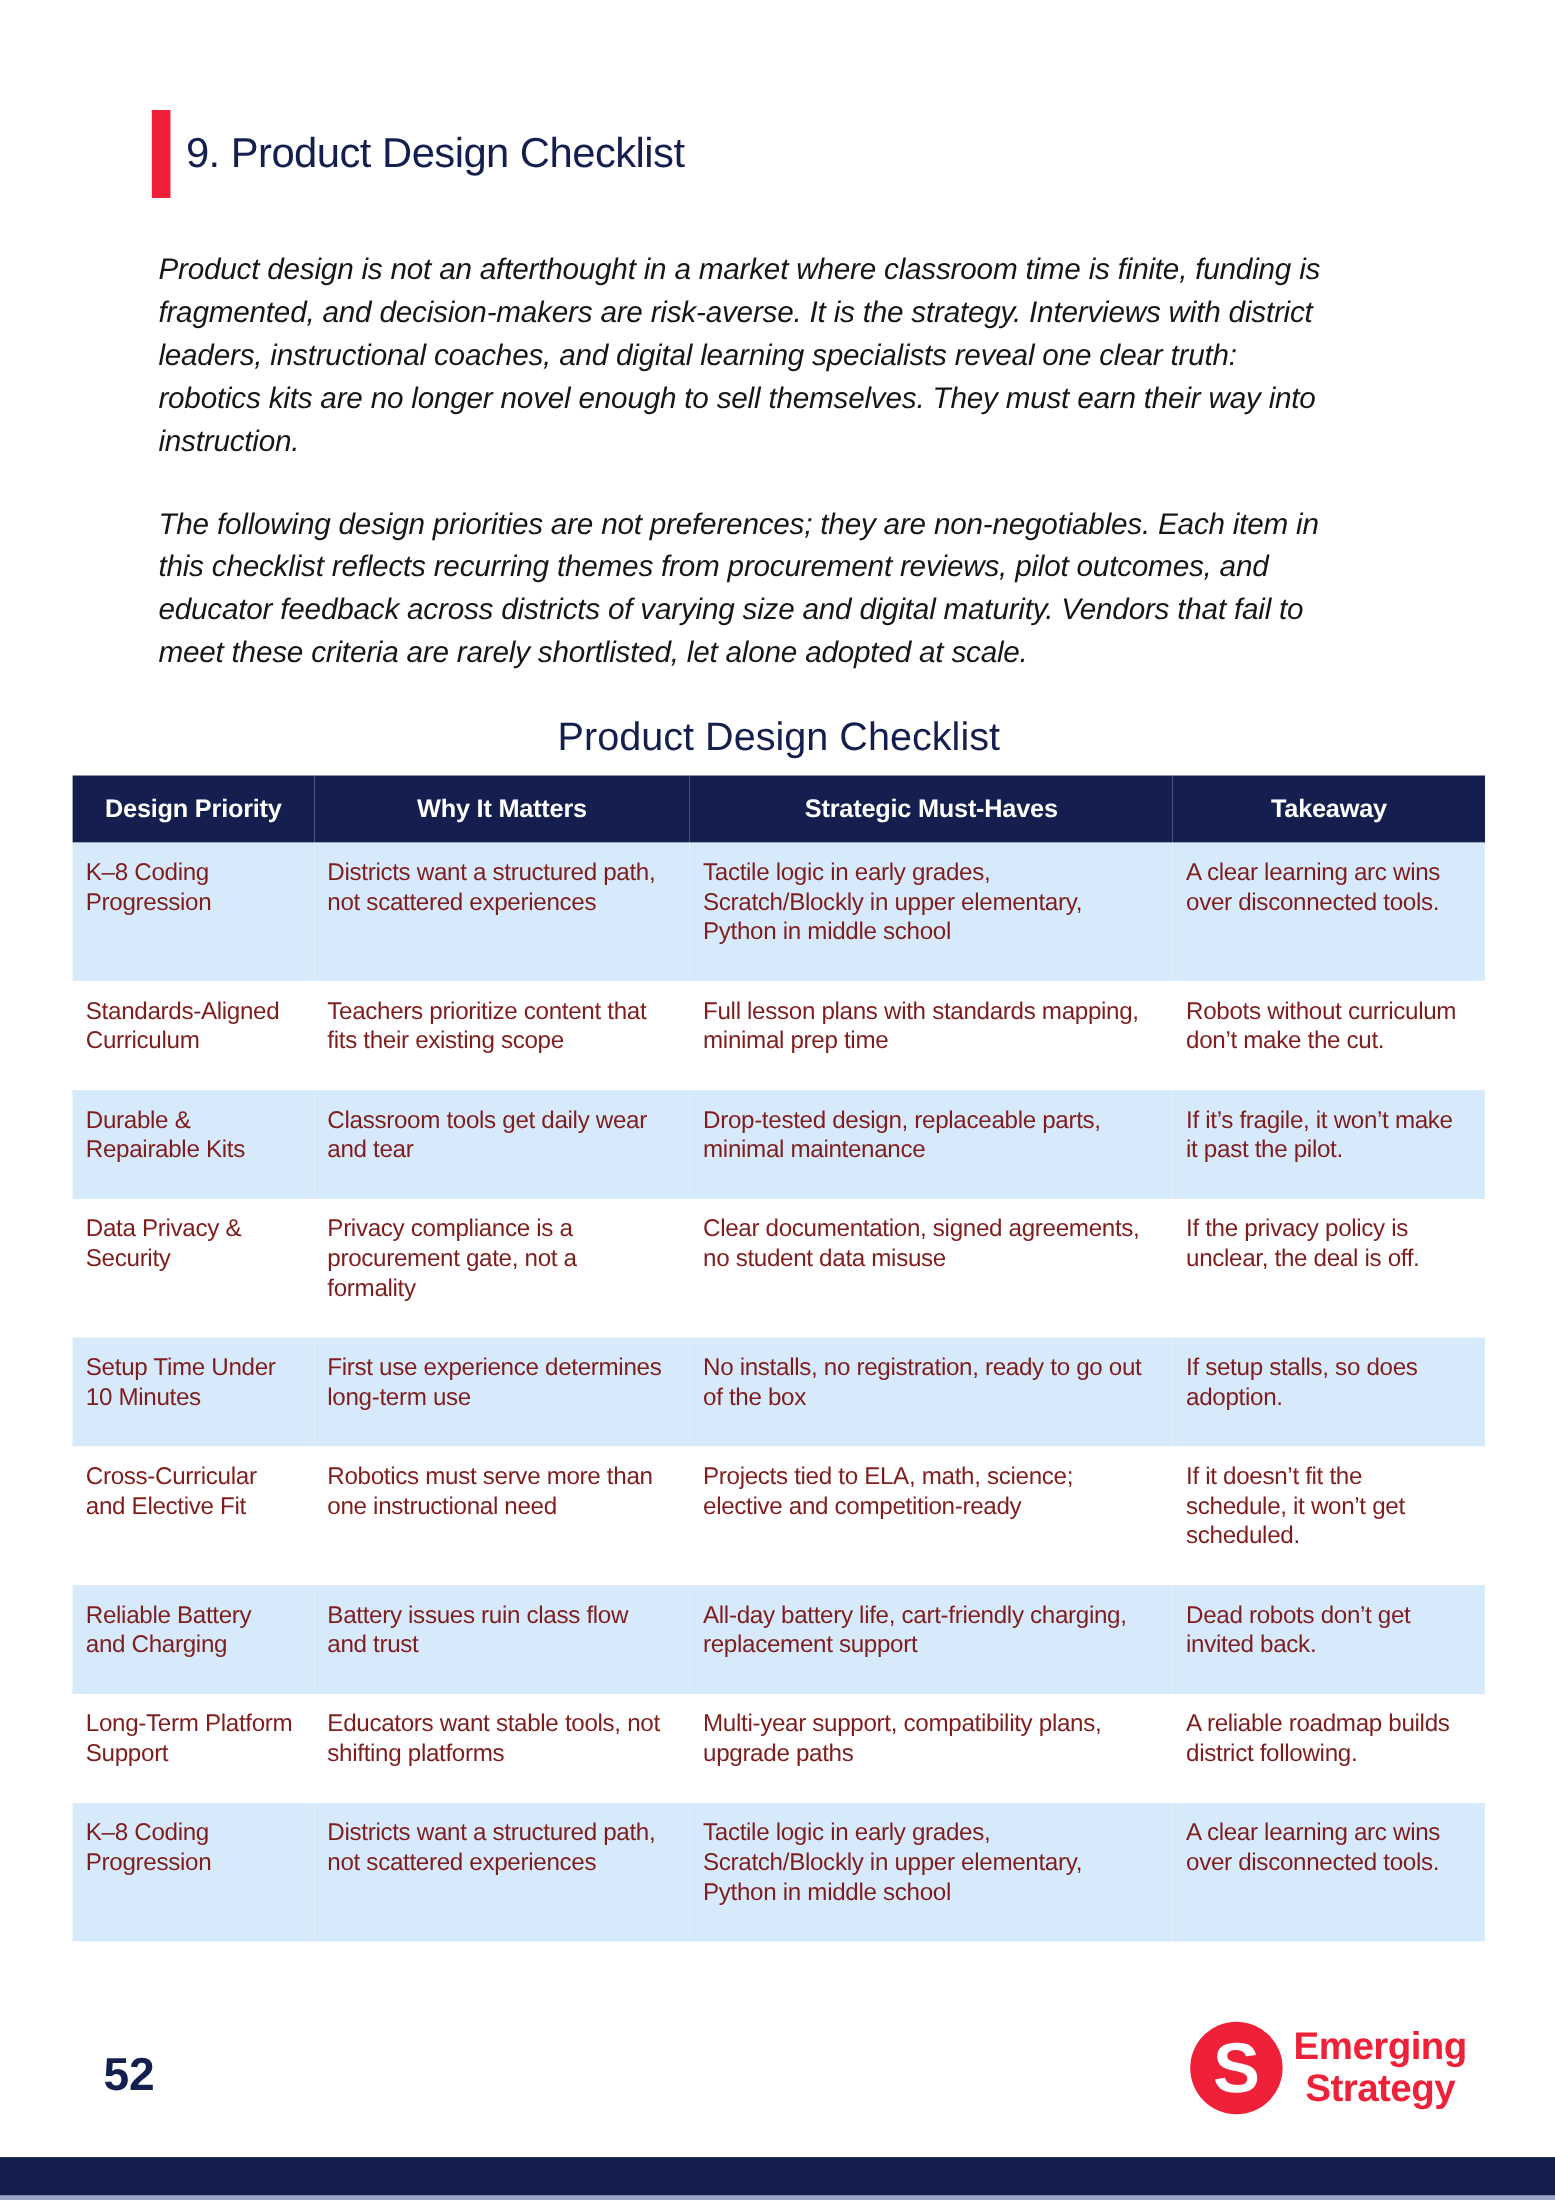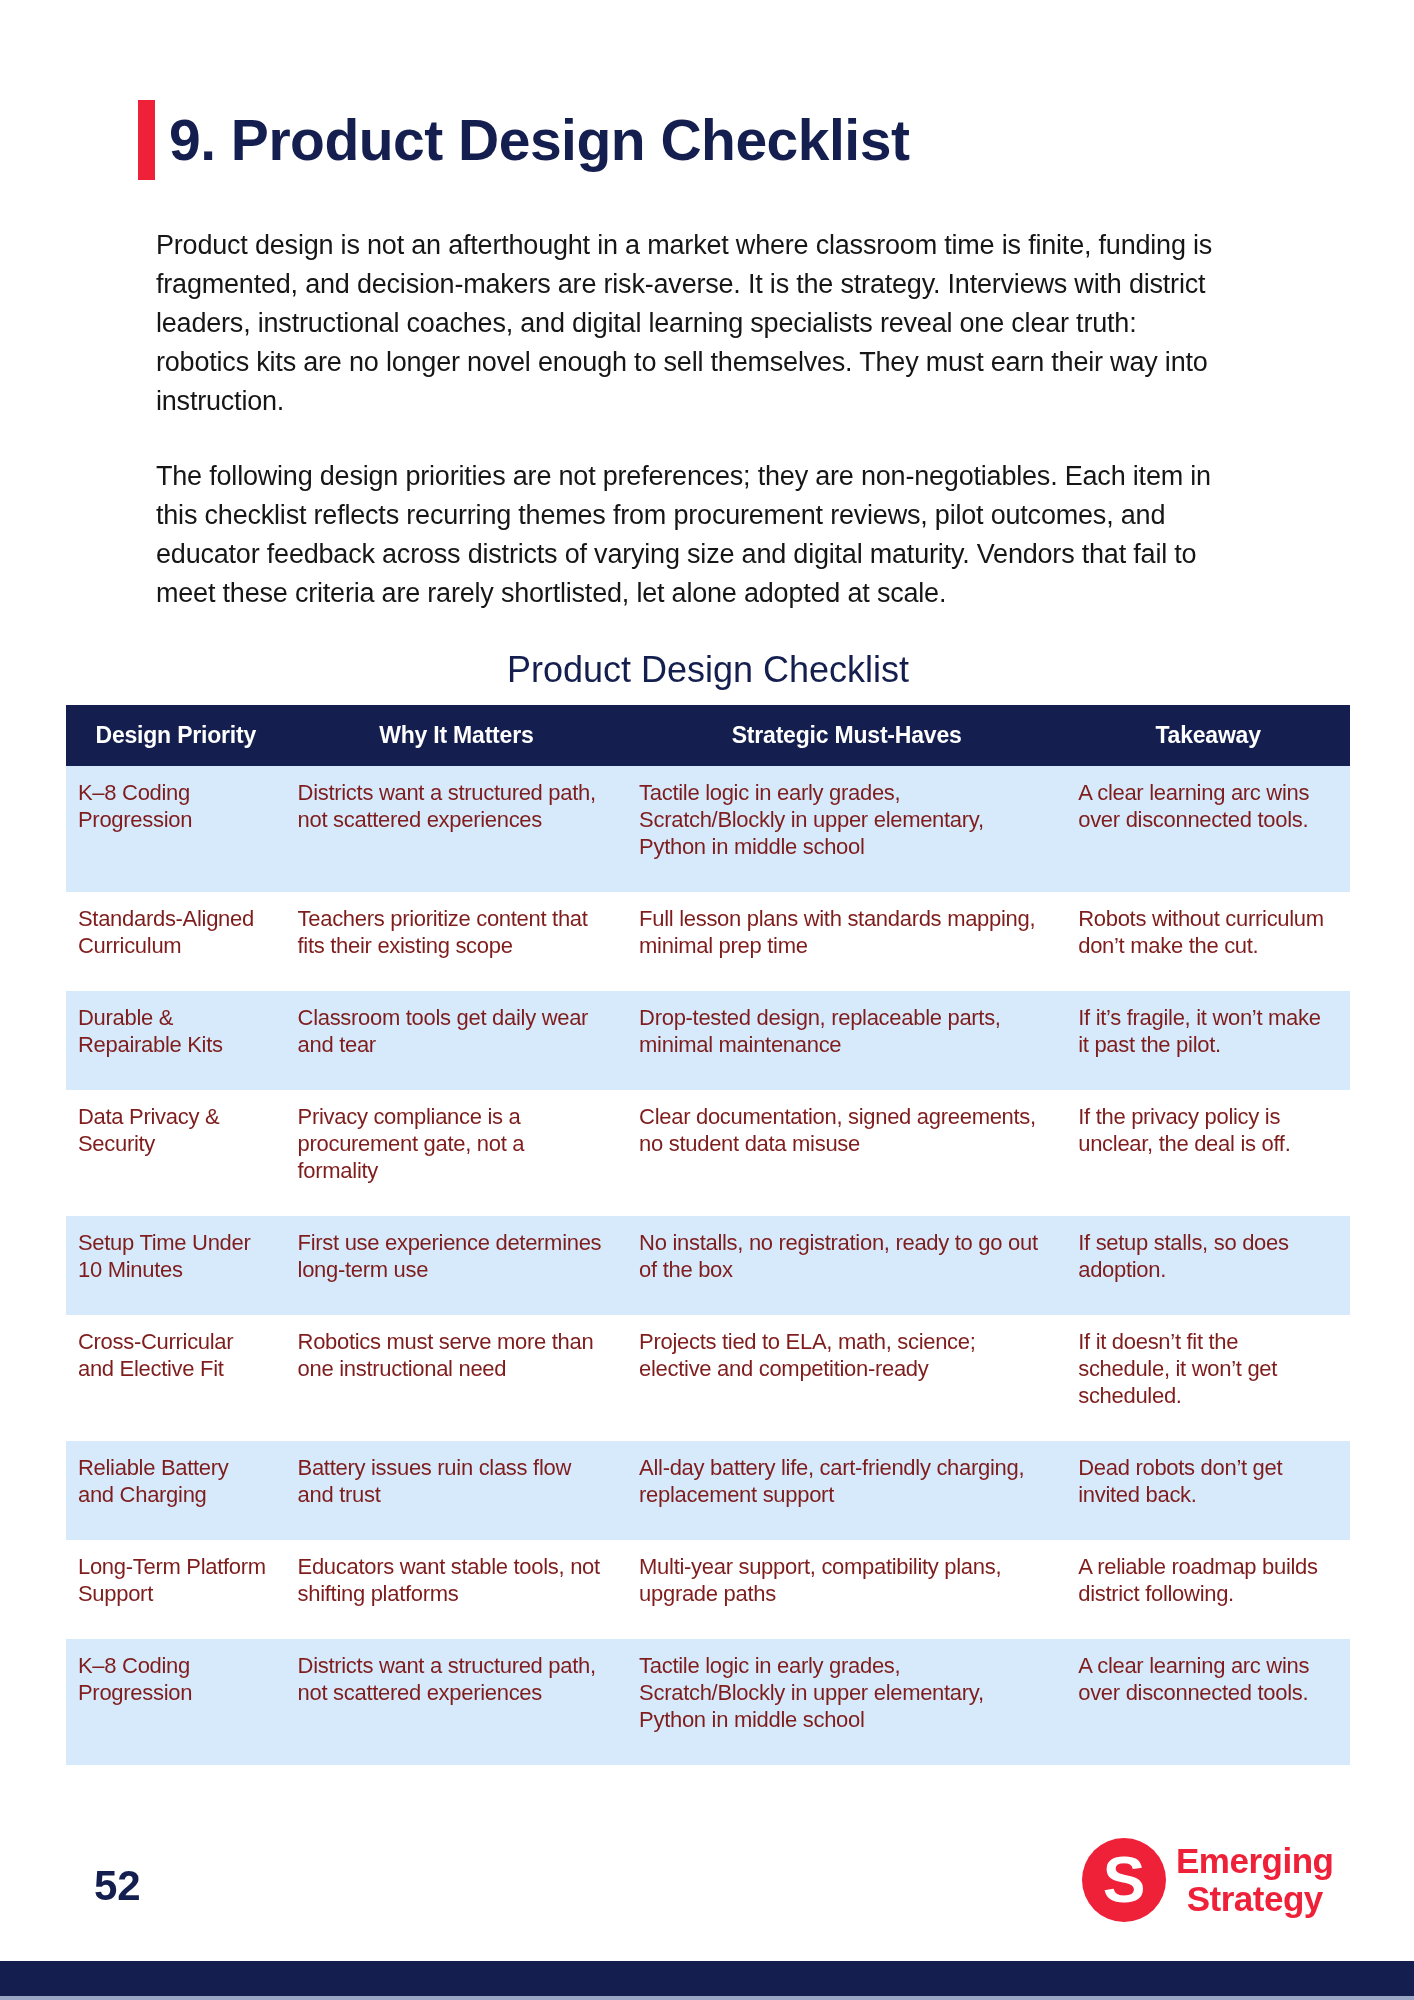--- a/index.html
+++ b/index.html
@@ -25,36 +25,36 @@
     display:flex;align-items:center;
     margin-left:138px;margin-right:120px;
   }
   .title-bar{
     width:17px;height:80px;
     background:var(--red);
     margin-right:14px;flex:0 0 auto;
   }
   h1.page-title{
     margin:0;
-    font-size:57px;
-    font-weight:700;
+    font-size:38px;
+    font-weight:400;
     letter-spacing:-0.5px;
     color:var(--navy);
     white-space:nowrap;
   }
 
   
   .intro{
     margin:46px 200px 0 140px;
     font-size:27px;
     line-height:39px;
     letter-spacing:-0.2px;
     color:var(--ink);
   }
-  .intro p{margin:0 0 36px 16px;max-width:1080px;}
+  .intro p{margin:0 0 36px 4px;max-width:1080px;font-style:italic;}
 
   
   .table-title{
     margin:18px 64px 14px 66px;
     width:1284px;
     text-align:center;
     font-size:36px;
     font-weight:400;
     color:var(--navy);
   }

